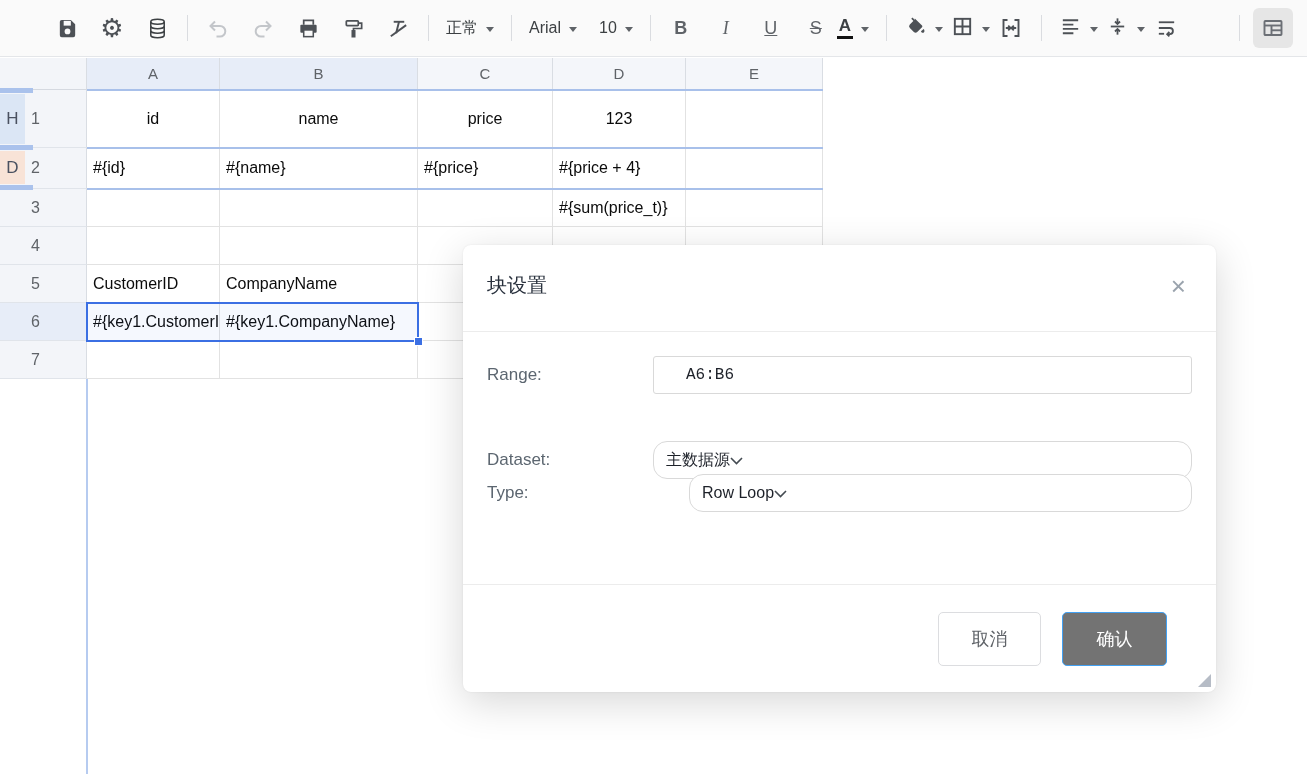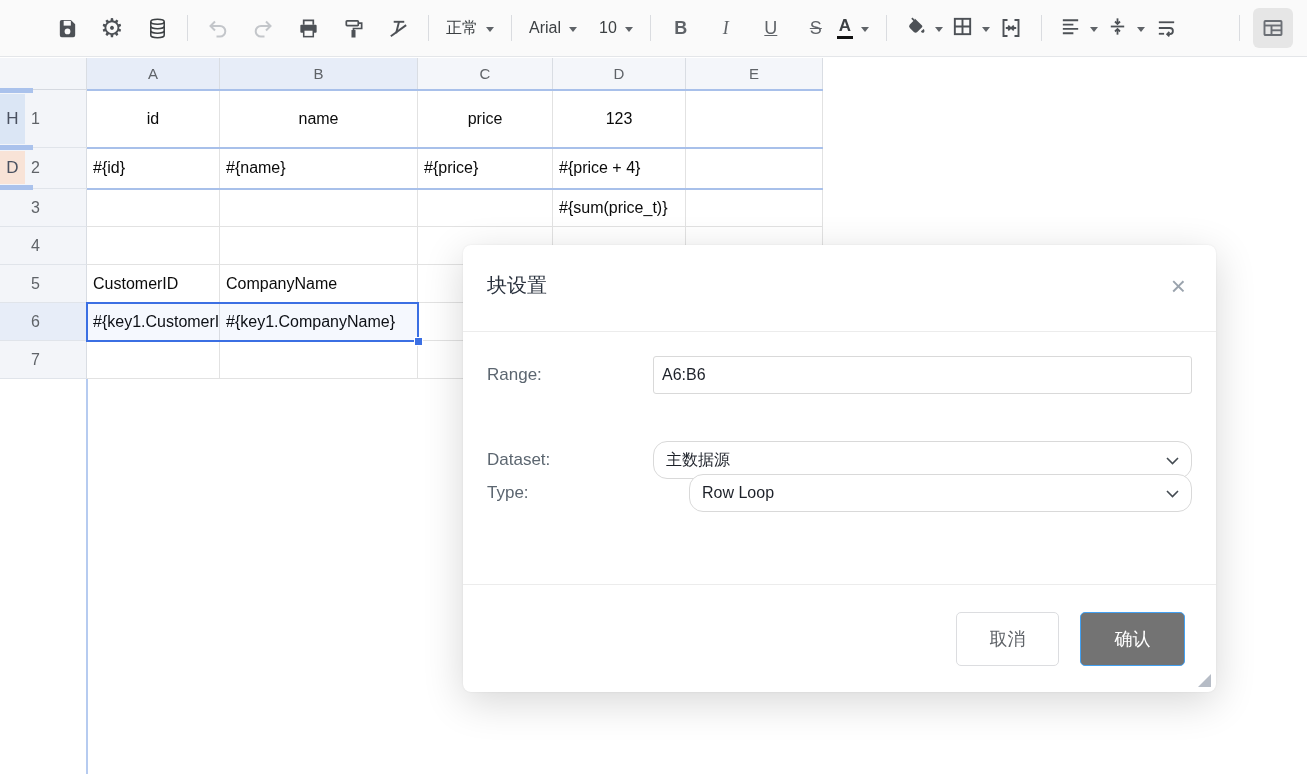--- a/index.html
+++ b/index.html
@@ -61,24 +61,24 @@
     box-shadow:0 10px 40px rgba(0,0,0,.16),0 0 2px rgba(0,0,0,.08);z-index:10;}
   .modal-header{height:87px;display:flex;align-items:center;padding:0 30px 5px 24px;border-bottom:1px solid #ececec;}
   .modal-title{font-size:20px;color:#28303c;font-weight:500;}
   .modal-close{margin-left:auto;font-size:26px;color:#9aa3ad;cursor:pointer;line-height:1;}
   .modal-body{position:relative;height:251px;}
   .frow{position:absolute;left:24px;right:24px;height:38px;display:flex;align-items:center;}
   .frow1{top:24px;}.frow2{top:83px;margin-top:26px;}.frow3{top:142px;gap:36px;}
   .flabel{width:166px;font-size:17px;color:#5c6670;}
   .fctl{flex:1;height:38px;border:1px solid #d9d9d9;border-radius:3px;background:#fff;
     display:flex;align-items:center;padding:0 12px;font-size:16px;color:#1d2129;}
-  input.fctl{outline:none;font-family:Liberation Sans, sans-serif;padding-left:8px;}
-  .fselect{cursor:pointer;justify-content:space-between;border-radius:14px;}
+  input.fctl{outline:none;font-family:Liberation Mono, monospace;padding-left:32px;}
+  .fselect{cursor:pointer;border-radius:14px;}
   .modal-footer{position:absolute;left:0;right:0;bottom:0;height:108px;border-top:1px solid #ececec;
-    display:flex;align-items:center;justify-content:flex-end;gap:21px;padding-right:31px;}
+    display:flex;align-items:center;justify-content:flex-end;gap:21px;padding-right:49px;}
   .btn{height:54px;border-radius:5px;font-size:18px;display:flex;align-items:center;justify-content:center;cursor:pointer;font-family:inherit;}
   .btn-cancel{width:103px;background:#fff;border:1px solid #dcdde0;color:#5f6368;}
   .btn-confirm{width:105px;background:#737373;border:1px solid #42a1f3;color:#fff;}
   .resize-grip{position:absolute;right:5px;bottom:5px;width:0;height:0;
     border-left:13px solid transparent;border-bottom:13px solid #b6bcc6;cursor:nwse-resize;}
 </style>
 </head>
 <body>
 
 <div class="stage">

